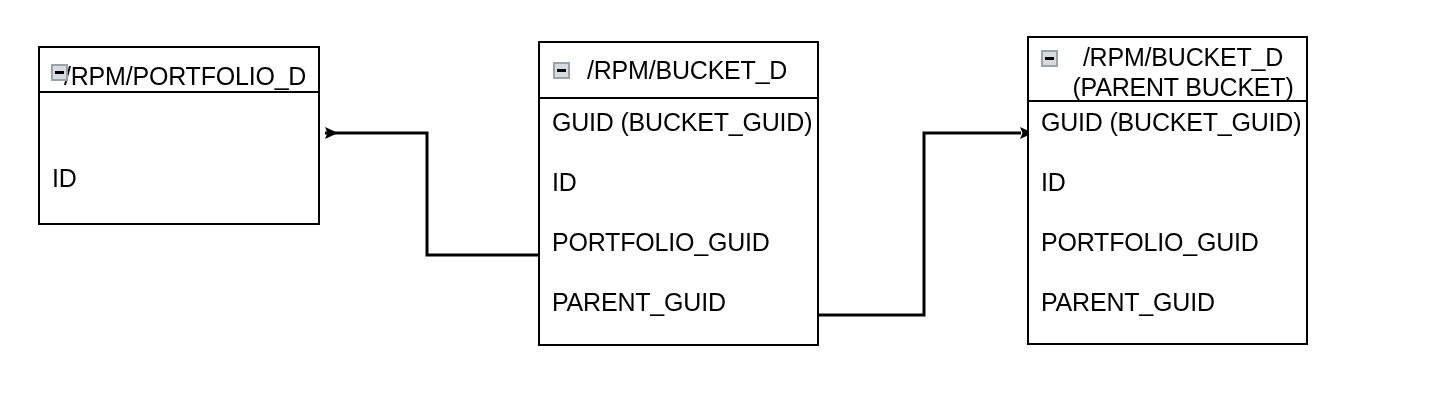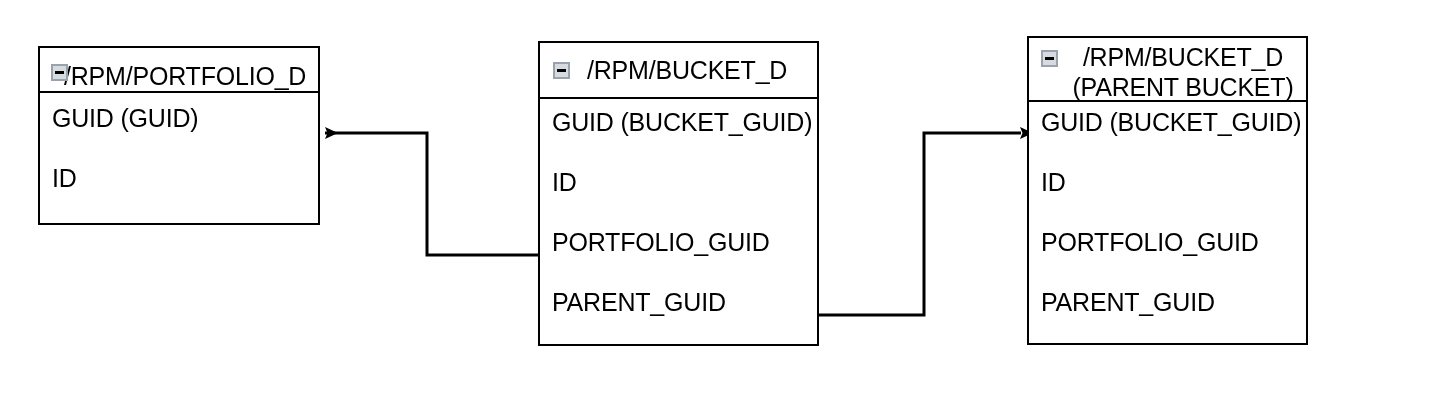--- a/index.html
+++ b/index.html
@@ -165,21 +165,20 @@
 
     <path id="rel-bucket-parent" fill="none" stroke="#000000" stroke-width="3" stroke-linejoin="miter" stroke-linecap="butt" marker-end="url(#arrow-right)" d="M 819 315 L 924 315 L 924 133 L 1021 133"></path>
   </svg>
 
   <div class="entity" id="entity-portfolio">
     <div class="entity-header">
       <span class="collapse-icon"></span>
       <span class="entity-title">/RPM/PORTFOLIO_D</span>
     </div>
     <div class="attr-list">
-      <div class="attr" style="top:10px;">GUID (GUID)</div>
       <div class="attr" style="top:70px;">ID</div>
     </div>
   </div>
 
   <div class="entity" id="entity-bucket">
     <div class="entity-header">
       <span class="collapse-icon"></span>
       <span class="entity-title">/RPM/BUCKET_D</span>
     </div>
     <div class="attr-list">

